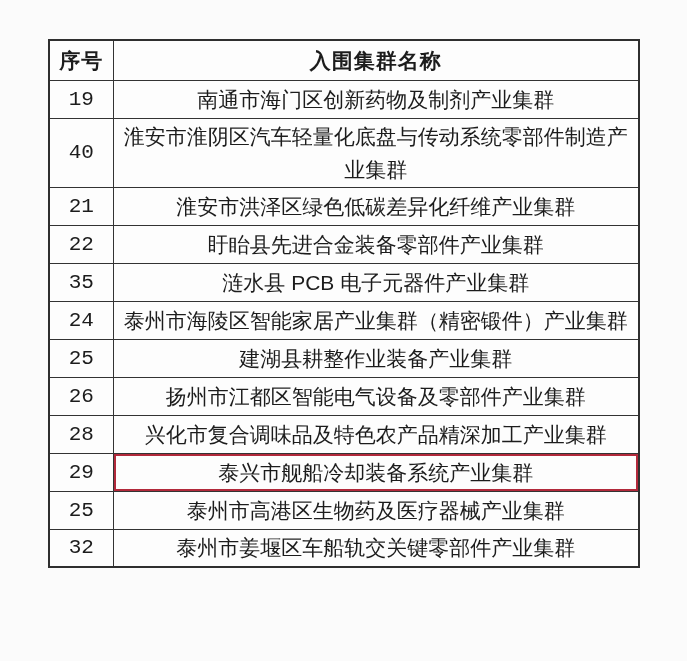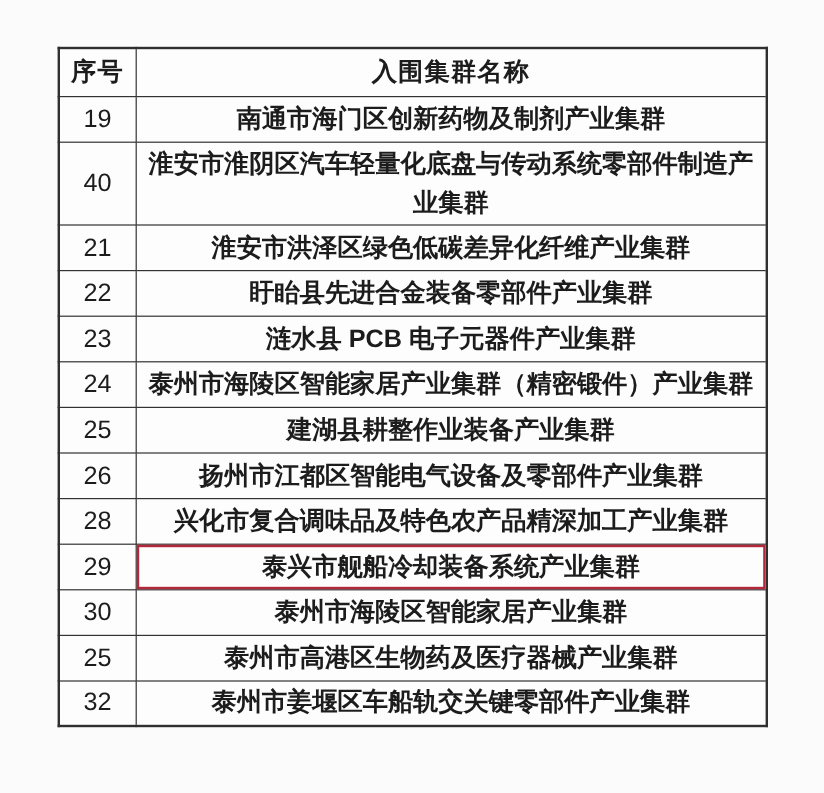--- a/index.html
+++ b/index.html
@@ -40,27 +40,27 @@
   }
   table.cluster-table { border: 2px solid #2f2f2f; }
   thead tr { height: 40px; }
   tbody tr { height: 38px; }
   th {
     font-size: 21px;
     font-weight: 600;
     letter-spacing: 1px;
   }
   td.num {
-    font-family: Liberation Sans, sans-serif;
+    font-family: Liberation Mono, monospace;
     font-size: 21px;
     font-weight: 400;
   }
   td.name {
     font-size: 21px;
-    font-weight: 700;
+    font-weight: 400;
   }
   td.highlight { position: relative; }
   td.highlight::after {
     content: "";
     position: absolute;
     left: -2px; right: -2px; top: -2px; bottom: -2px;
     border: 4px solid var(--hl, #b2293b);
     pointer-events: none;
   }
 </style>
@@ -90,21 +90,21 @@
         </tr>
         <tr>
           <td class="num">21</td>
           <td class="name">淮安市洪泽区绿色低碳差异化纤维产业集群</td>
         </tr>
         <tr>
           <td class="num">22</td>
           <td class="name">盱眙县先进合金装备零部件产业集群</td>
         </tr>
         <tr>
-          <td class="num">23</td>
+          <td class="num">35</td>
           <td class="name">涟水县 PCB 电子元器件产业集群</td>
         </tr>
         <tr>
           <td class="num">24</td>
           <td class="name">泰州市海陵区智能家居产业集群（精密锻件）产业集群</td>
         </tr>
         <tr>
           <td class="num">25</td>
           <td class="name">建湖县耕整作业装备产业集群</td>
         </tr>
@@ -114,24 +114,20 @@
         </tr>
         <tr>
           <td class="num">28</td>
           <td class="name">兴化市复合调味品及特色农产品精深加工产业集群</td>
         </tr>
         <tr>
           <td class="num">29</td>
           <td class="name highlight">泰兴市舰船冷却装备系统产业集群</td>
         </tr>
         <tr>
-          <td class="num">30</td>
-          <td class="name">泰州市海陵区智能家居产业集群</td>
-        </tr>
-        <tr>
           <td class="num">25</td>
           <td class="name">泰州市高港区生物药及医疗器械产业集群</td>
         </tr>
         <tr>
           <td class="num">32</td>
           <td class="name">泰州市姜堰区车船轨交关键零部件产业集群</td>
         </tr>
       </tbody>
   </table>
 </div>

